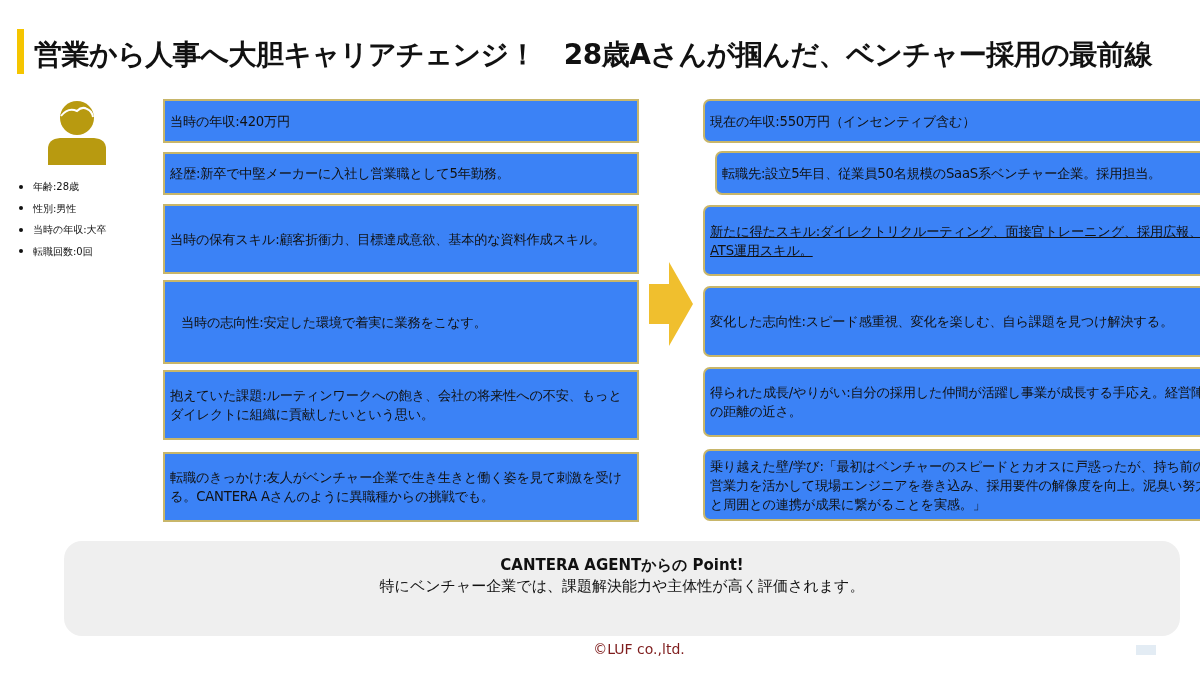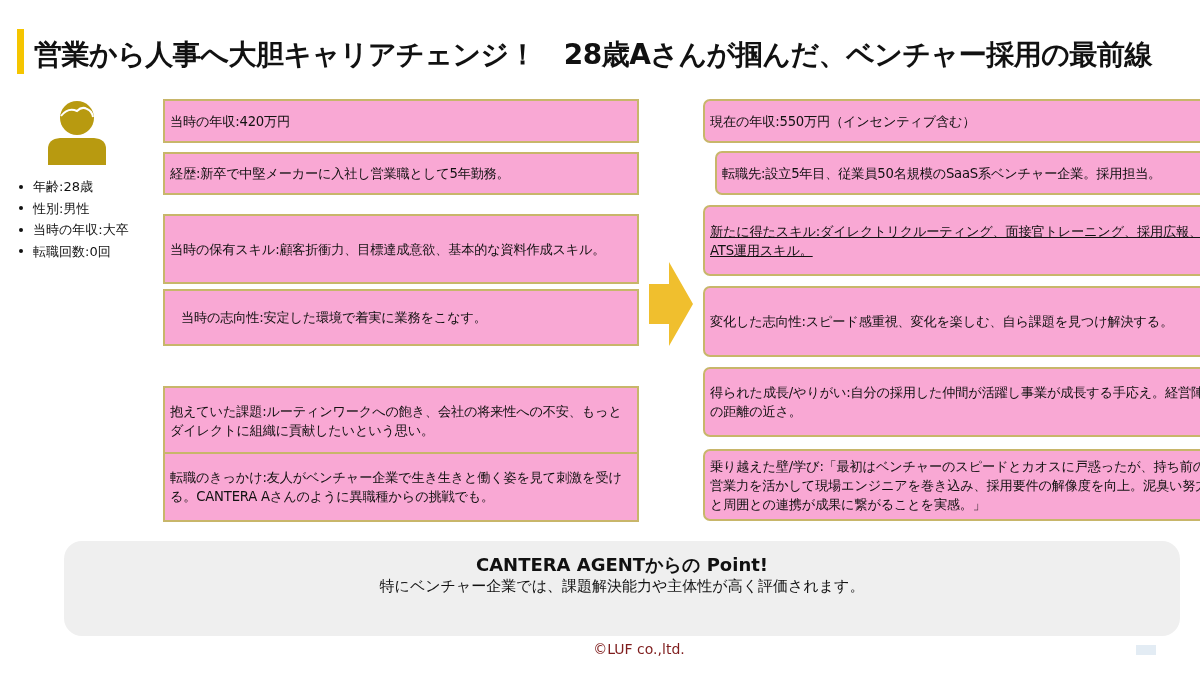--- a/index.html
+++ b/index.html
@@ -4,33 +4,33 @@
   <style>
     * { box-sizing: border-box; margin: 0; padding: 0; }
     html, body { width: 1200px; height: 675px; background: #ffffff; overflow: hidden; }
     body { position: relative; font-family: "DejaVu Sans", "Liberation Sans", sans-serif; color: #111; }
 
     .title-bar { position: absolute; left: 17px; top: 29px; width: 7px; height: 45px; background: #f5c500; }
     .title { position: absolute; left: 34px; top: 36px; font-size: 28px; font-weight: bold; letter-spacing: -0.5px; white-space: nowrap; }
 
     .avatar { position: absolute; left: 46px; top: 99px; width: 62px; height: 66px; }
 
-    .profile { position: absolute; left: 18px; top: 176px; list-style: none; font-size: 13px; line-height: 21.5px; }
+    .profile { position: absolute; left: 18px; top: 176px; list-style: none; font-size: 10px; line-height: 21.5px; }
     .profile li { display: flex; align-items: center; }
     .profile li .dot { display: inline-block; width: 4px; height: 4px; border-radius: 50%; background: #111; margin-right: 10px; margin-left: 1px; }
 
-    .box { position: absolute; border: 2px solid #c8b66a; background: #f9a8d4; padding: 0 5px; display: flex; align-items: center; font-size: 13.2px; line-height: 19px; letter-spacing: -0.2px; }
+    .box { position: absolute; border: 2px solid #c8b66a; background: #3b82f6; padding: 0 5px; display: flex; align-items: center; font-size: 13.2px; line-height: 19px; letter-spacing: -0.2px; }
     .box span { display: block; }
     .left { left: 163px; width: 476px; }
     .right { left: 703px; width: 522px; border-radius: 7px; }
 
     .arrow { position: absolute; left: 649px; top: 262px; width: 44px; height: 84px; }
 
     .point { position: absolute; left: 64px; top: 541px; width: 1116px; height: 95px; background: #efefef; border-radius: 18px; text-align: center; }
-    .point-title { font-size: 18px; font-weight: bold; margin-top: 14px; line-height: 20px; }
+    .point-title { font-size: 15px; font-weight: bold; margin-top: 14px; line-height: 20px; }
     .point-line { font-size: 15px; line-height: 22px; }
 
     .copyright { position: absolute; left: 0; width: 1190px; top: 641px; text-align: center; font-size: 14px; color: #7f1d1d; margin-left: 44px; }
     .corner-mark { position: absolute; left: 1136px; top: 645px; width: 20px; height: 10px; background: #e3ecf4; }
   </style>
 </head>
 <body>
 
 <div class="title-bar"></div>
 <h1 class="title">営業から人事へ大胆キャリアチェンジ！　28歳Aさんが掴んだ、ベンチャー採用の最前線</h1>
@@ -59,27 +59,27 @@
       <span>転職回数:0回</span>
     </li>
 </ul>
 
 <div class="box left" style="top:99px;height:44px;">
     <span>当時の年収:420万円</span>
   </div>
 <div class="box left" style="top:152px;height:43px;">
     <span>経歴:新卒で中堅メーカーに入社し営業職として5年勤務。</span>
   </div>
-<div class="box left" style="top:214px;height:70px;">
+<div class="box left" style="top:204px;height:70px;">
     <span>当時の保有スキル:顧客折衝力、目標達成意欲、基本的な資料作成スキル。</span>
   </div>
-<div class="box left" style="top:289px;height:57px;padding-left:16px;">
+<div class="box left" style="top:280px;height:84px;padding-left:16px;">
     <span>当時の志向性:安定した環境で着実に業務をこなす。</span>
   </div>
-<div class="box left" style="top:370px;height:70px;margin-top:16px;">
+<div class="box left" style="top:370px;height:70px;">
     <span>抱えていた課題:ルーティンワークへの飽き、会社の将来性への不安、もっとダイレクトに組織に貢献したいという思い。</span>
   </div>
 <div class="box left" style="top:452px;height:70px;">
     <span>転職のきっかけ:友人がベンチャー企業で生き生きと働く姿を見て刺激を受ける。CANTERA Aさんのように異職種からの挑戦でも。</span>
   </div>
 
 <svg class="arrow" viewBox="0 0 44 84">
   <path d="M0 22 L20 22 L20 0 L44 42 L20 84 L20 62 L0 62 Z" fill="#f0bf2e"></path>
 </svg>
 

